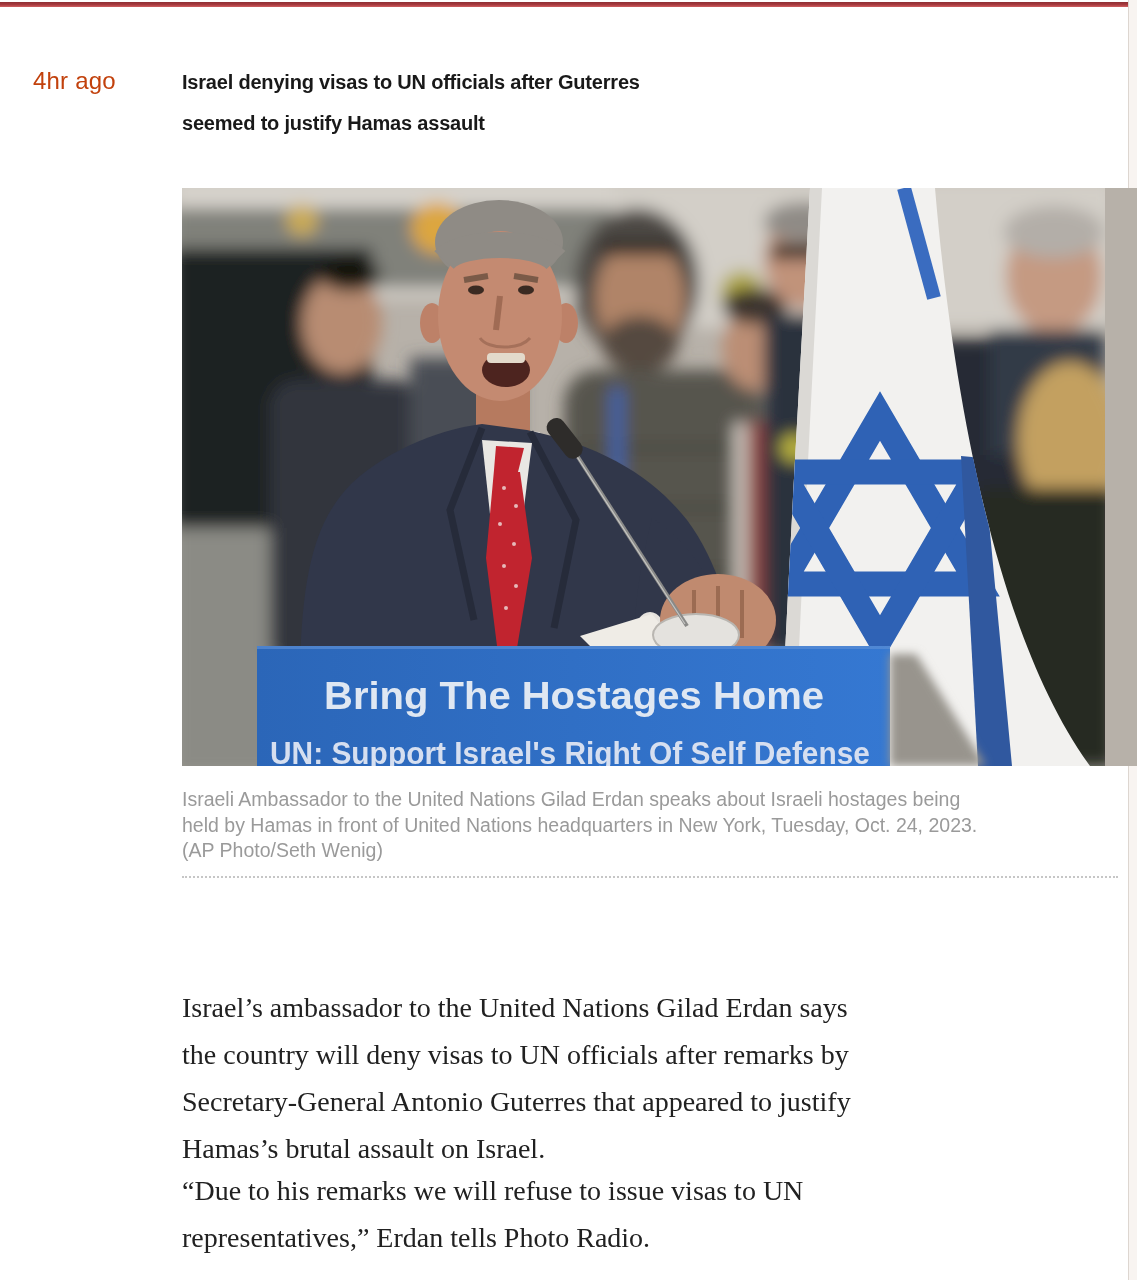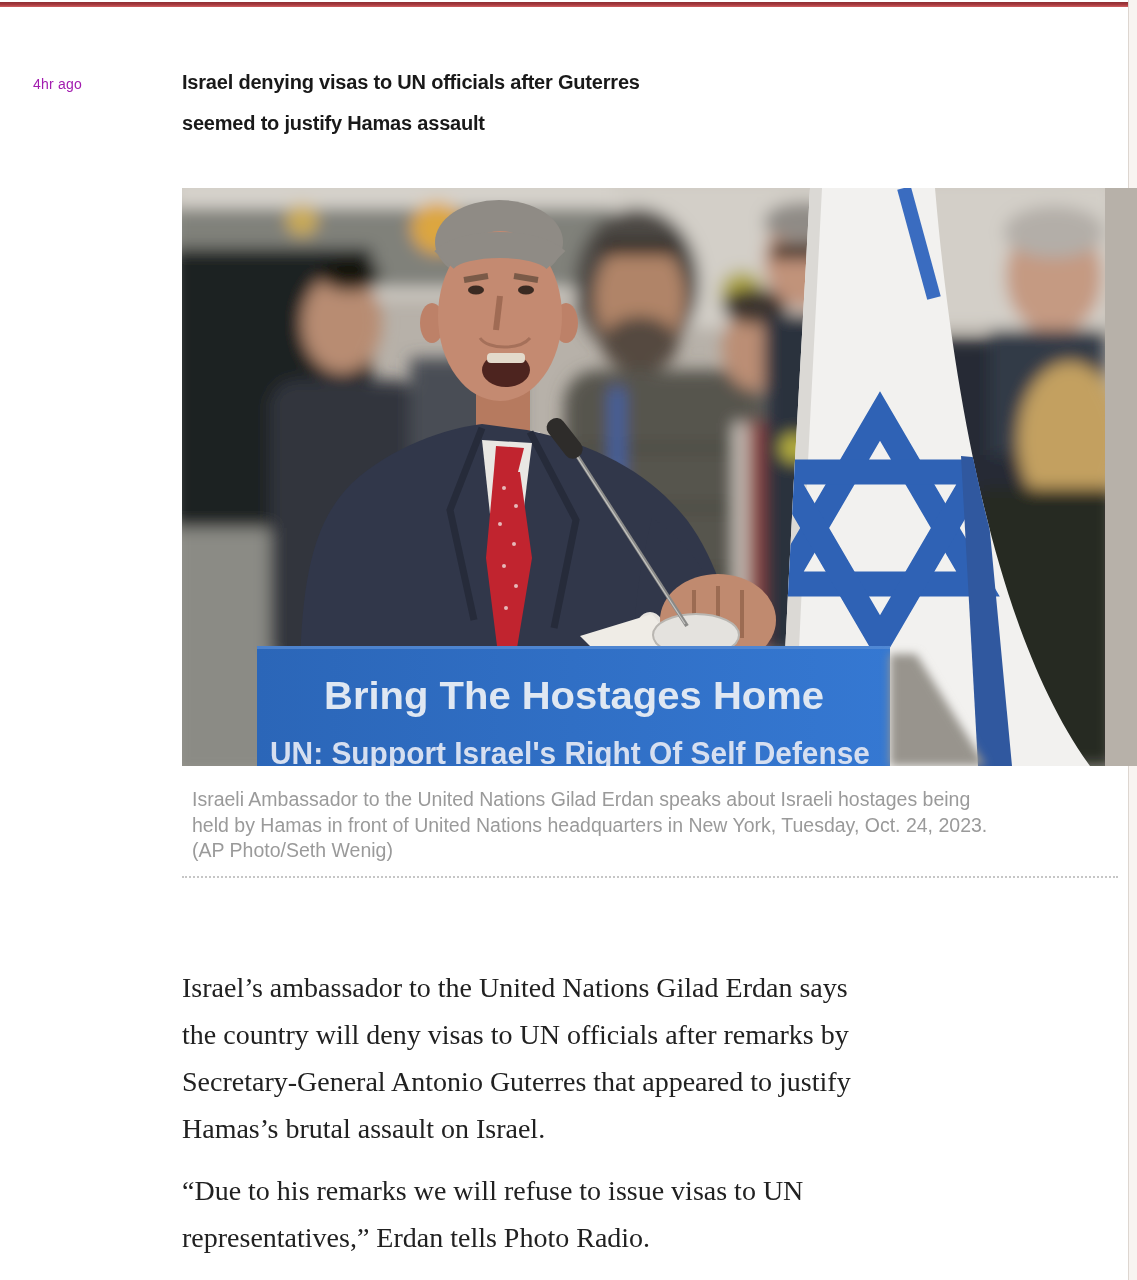--- a/index.html
+++ b/index.html
@@ -5,33 +5,33 @@
   html,body{margin:0;padding:0;}
   body{
     width:1137px;height:1280px;position:relative;overflow:hidden;
     background:#ffffff;
     font-family:"Liberation Sans", sans-serif;
   }
   .top-accent{position:absolute;left:0;top:2px;width:1128px;height:5px;
     background:linear-gradient(to bottom,#8e2f34 0%,#a83a3e 55%,#d06062 100%);}
   .page-edge-line{position:absolute;left:1128px;top:0;width:1px;height:1280px;background:#ddd6d0;}
   .page-edge-strip{position:absolute;left:1129px;top:0;width:8px;height:1280px;background:#f8f4f1;}
-  .timestamp{position:absolute;left:33px;top:76px;font-size:14px;color:#a21caf;letter-spacing:0.2px;}
+  .timestamp{position:absolute;left:33px;top:67px;font-size:24px;color:#c2410c;letter-spacing:0.2px;}
   .headline{position:absolute;left:182px;top:62px;width:870px;
     font-size:20px;line-height:41px;font-weight:700;color:#191919;letter-spacing:-0.2px;
     white-space:pre-line;}
   .photo-wrap{position:absolute;left:182px;top:188px;width:1041px;height:578px;overflow:hidden;background:#b7b1a9;}
   .photo-wrap svg{display:block;}
   .caption{position:absolute;left:182px;top:787px;width:920px;
-    font-size:19.5px;line-height:25.5px;color:#9a9a9a;white-space:pre-line;margin-left:10px;}
+    font-size:19.5px;line-height:25.5px;color:#9a9a9a;white-space:pre-line;}
   .divider{position:absolute;left:182px;top:876px;width:936px;height:0;border-top:2px dotted #c6c6c6;}
   .para{position:absolute;left:182px;width:930px;
     font-family:"Liberation Serif", serif;
     font-size:28px;line-height:47px;color:#212121;white-space:pre-line;}
-  .para-1{top:964px;}
+  .para-1{top:984px;}
   .para-2{top:1167px;}
 </style>
 </head>
 <body>
 
 <div class="top-accent"></div>
 <div class="page-edge-line"></div>
 <div class="page-edge-strip"></div>
 
 <div class="timestamp">4hr ago</div>

